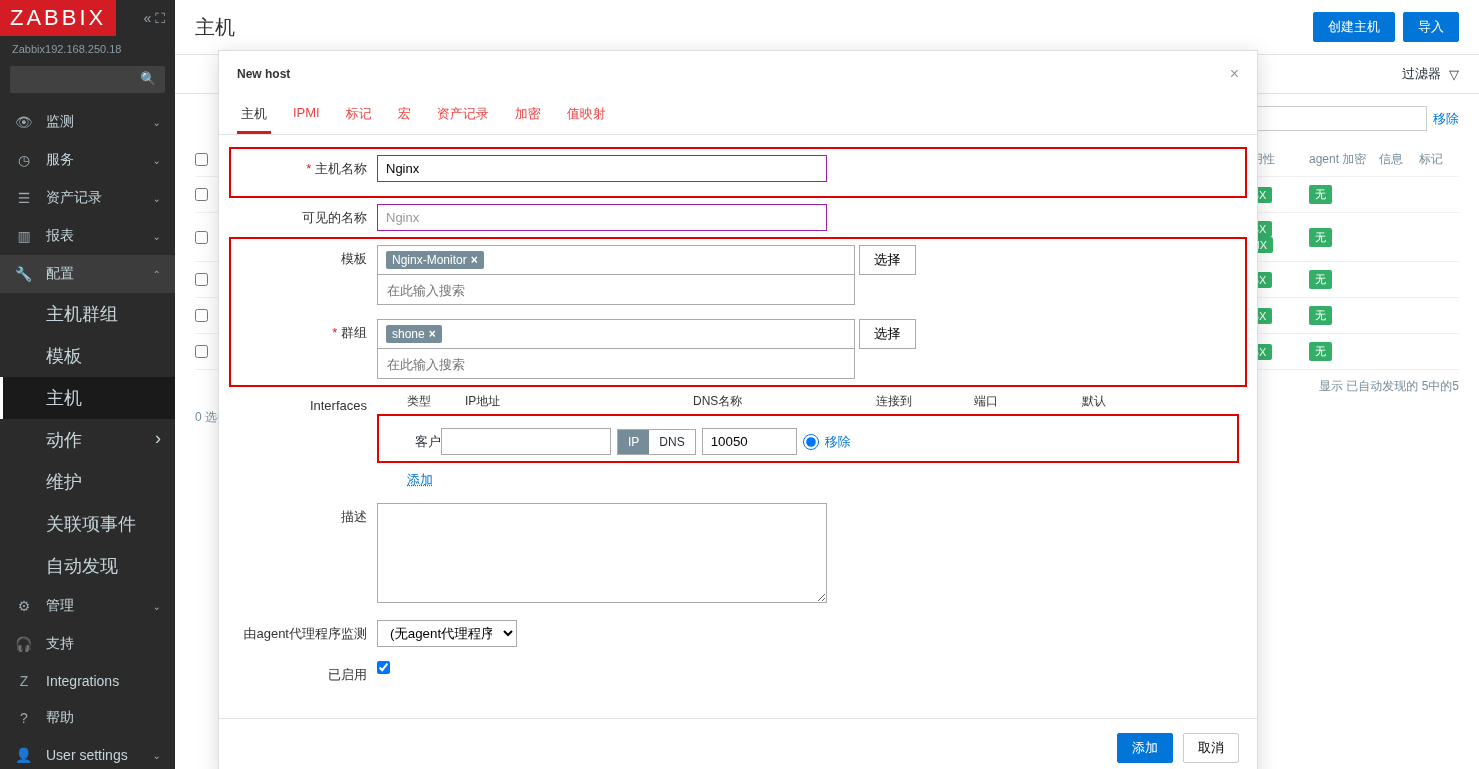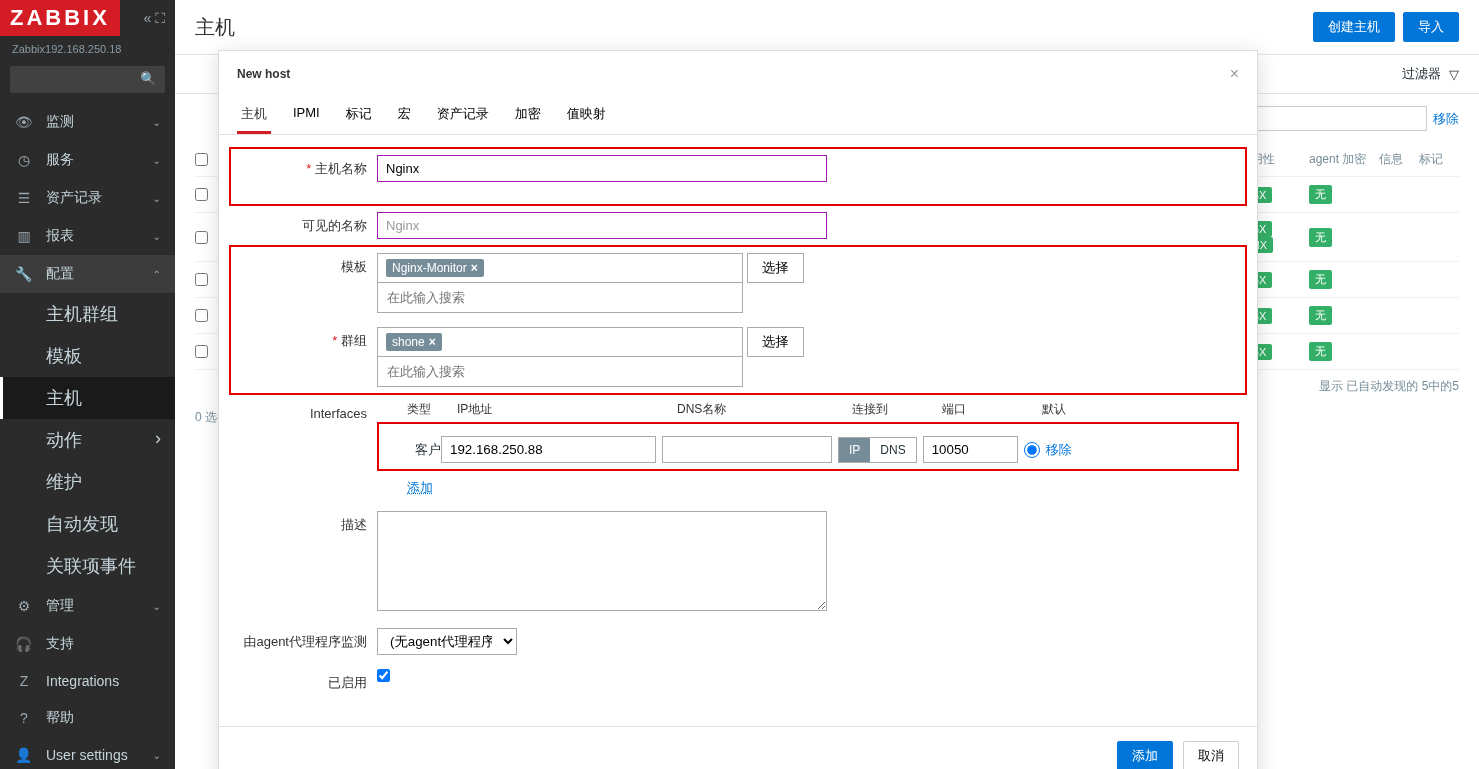--- a/index.html
+++ b/index.html
@@ -1,18 +1,18 @@
 <!DOCTYPE html>
 <html><head>
 <meta charset="utf-8">
 <style>
 *{box-sizing:border-box;margin:0;padding:0;font-family:Arial,sans-serif}
 body{background:#fff;font-size:13px;color:#1f2c33;overflow:hidden}
 .sidebar{position:fixed;left:0;top:0;width:175px;height:100vh;background:#2b2b2b;color:#d8d8d8;display:flex;flex-direction:column}
-.logo{background:#d41c24;color:#fff;font-weight:bold;font-size:22px;letter-spacing:3px;padding:5px 10px;margin:0;display:inline-block}
+.logo{background:#d41c24;color:#fff;font-weight:normal;font-size:22px;letter-spacing:3px;padding:5px 10px;margin:0;display:inline-block}
 .logo-row{display:flex;align-items:center;padding:0}
 .logo-icons{margin-left:auto;padding-right:10px;color:#9aa7b0;font-size:14px}
 .server-info{color:#8a9ba5;font-size:11px;padding:7px 12px}
 .search-box{margin:4px 10px 10px 10px;position:relative}
 .search-box input{width:100%;background:#414141;border:none;padding:6px 28px 6px 8px;color:#fff;border-radius:2px}
 .search-box .sicon{position:absolute;right:8px;top:5px;color:#9aa7b0}
 .nav-item{display:flex;align-items:center;padding:10px 14px;color:#c5d4da;cursor:pointer;font-size:14px}
 .nav-item .nicon{width:20px;margin-right:12px;text-align:center;color:#9aa7b0}
 .nav-item .chev{margin-left:auto;font-size:10px;color:#9aa7b0}
 .nav-item.active{background:#3c3c3c}
@@ -38,36 +38,36 @@
 .footer-info{text-align:right;padding:8px 20px;color:#768d99;font-size:12px}
 .selcount{padding:6px 20px;color:#768d99;font-size:12px}
 .footer{margin-top:auto;text-align:center;padding:12px;color:#768d99;font-size:12px}
 .footer a{color:#0275d8}
 
 .modal{position:fixed;left:218px;top:50px;width:1040px;background:#fff;border:1px solid #ddd;box-shadow:0 4px 20px rgba(0,0,0,0.15);z-index:100}
 .modal-header{padding:14px 18px;display:flex;align-items:center}
 .modal-title{font-weight:bold;font-size:12px;color:#333}
 .modal-close{margin-left:auto;color:#999;cursor:pointer;font-size:16px}
 .modal-tabs{display:flex;padding:0 18px;gap:18px;border-bottom:1px solid #e0e4e6}
-.mtab{padding:8px 4px;color:#000000;cursor:pointer;font-size:13px}
+.mtab{padding:8px 4px;color:#ef4444;cursor:pointer;font-size:13px}
 .mtab.active{color:#333;border-bottom:3px solid #d41c24}
 .modal-body{padding:20px 18px}
 .form-row{display:flex;align-items:flex-start;margin-bottom:14px}
 .form-label{width:140px;text-align:right;padding-right:10px;padding-top:5px;color:#333;font-size:13px}
 .req{color:#d41c24}
 .form-control{flex:0 0 450px}
 .form-control input[type=text]{width:100%;border:1px solid #a21caf;padding:5px 8px;font-size:13px}
 .form-control textarea{width:100%;border:1px solid #aaa;padding:5px 8px;height:100px;resize:both}
-.tagbox{border:1px solid #aaa;padding:3px 6px;display:flex;flex-wrap:wrap;align-items:center;min-height:30px;width:366px}
+.tagbox{border:1px solid #aaa;padding:3px 6px;display:flex;flex-wrap:wrap;align-items:flex-end;min-height:30px;width:478px}
 .tag{background:#768d99;color:#fff;padding:2px 6px;border-radius:2px;font-size:12px;display:inline-flex;align-items:center;gap:4px;margin:2px}
 .tag .x{cursor:pointer;font-weight:bold}
 .tagbox input{border:none;flex:1;padding:3px;font-size:13px;min-width:100px}
 .select-btn{border:1px solid #aaa;padding:5px 14px;background:#fff;cursor:pointer;margin-left:4px}
 .hl-red{border:2px solid #e30000;padding:6px;margin:-8px -8px 6px -8px}
-.iface-header{display:flex;gap:0;font-size:12px;color:#333;padding-left:30px}
+.iface-header{display:flex;gap:8px;font-size:12px;color:#333;padding-left:30px}
 .iface-header span{display:inline-block}
 .iface-row{display:flex;align-items:center;gap:6px;margin-top:6px;padding-left:30px}
 .iface-row .lbl{width:40px;font-size:13px;margin-right:-20px}
 .iface-row input[type=text]{border:1px solid #aaa;padding:5px 8px}
 .toggle{display:flex;border:1px solid #aaa}
 .toggle span{padding:5px 10px;cursor:pointer;font-size:12px}
 .toggle .on{background:#768d99;color:#fff}
 .radio{width:16px;height:16px}
 .addlink{color:#0275d8;cursor:pointer;text-decoration:underline dotted;font-size:13px;margin-left:30px}
 .select-el{border:1px solid #aaa;padding:4px 8px;width:140px;background:#fff}
@@ -113,22 +113,22 @@
       <span class="chev">⌃</span>
     </div>
   <div class="sub-item">主机群组</div>
   <div class="sub-item">模板</div>
   <div class="sub-item selected">主机</div>
   <div class="sub-item" style="display:flex">
       <span>动作</span>
       <span class="chev" style="margin-left:auto">›</span>
     </div>
   <div class="sub-item">维护</div>
+  <div class="sub-item">关联项事件</div>
   <div class="sub-item">自动发现</div>
-  <div class="sub-item">关联项事件</div>
   <div class="nav-item">
       <span class="nicon">⚙</span>
       <span>管理</span>
       <span class="chev">⌄</span>
     </div>
   <div class="nav-spacer"></div>
   <div class="nav-item">
       <span class="nicon">🎧</span>
       <span>支持</span>
     </div>
@@ -233,21 +233,21 @@
     <div class="mtab">IPMI</div>
     <div class="mtab">标记</div>
     <div class="mtab">宏</div>
     <div class="mtab">资产记录</div>
     <div class="mtab">加密</div>
     <div class="mtab">值映射</div>
   </div>
   <div class="modal-body">
 
     <div class="hl-red">
-      <div class="form-row" style="margin-bottom:16px">
+      <div class="form-row" style="margin-bottom:8px">
         <div class="form-label"><span class="req">*</span> <span>主机名称</span></div>
         <div class="form-control"><input type="text" value="Nginx" style=""></div>
       </div>
     </div>
 
     <div class="form-row">
       <div class="form-label">可见的名称</div>
       <div class="form-control"><input type="text" style="color: rgb(153, 153, 153);" value="Nginx"></div>
     </div>
 
@@ -295,21 +295,20 @@
           <span style="width:50px">类型</span>
           <span style="width:220px">IP地址</span>
           <span style="width:175px">DNS名称</span>
           <span style="width:90px">连接到</span>
           <span style="width:100px">端口</span>
           <span>默认</span>
         </div>
         <div class="hl-red" style="margin:4px 0 0 0">
           <div class="iface-row">
             <span class="lbl">客户端</span>
-            <input type="text" style="width: 215px;" value="192.168.250.88">
             <input type="text" style="width: 170px;" value="">
             <div class="toggle">
               <span class="on">IP</span>
               <span>DNS</span>
             </div>
             <input type="text" style="width: 95px;" value="10050">
             <input type="radio" class="radio" checked="" style="">
             <span class="flink">移除</span>
           </div>
         </div>

